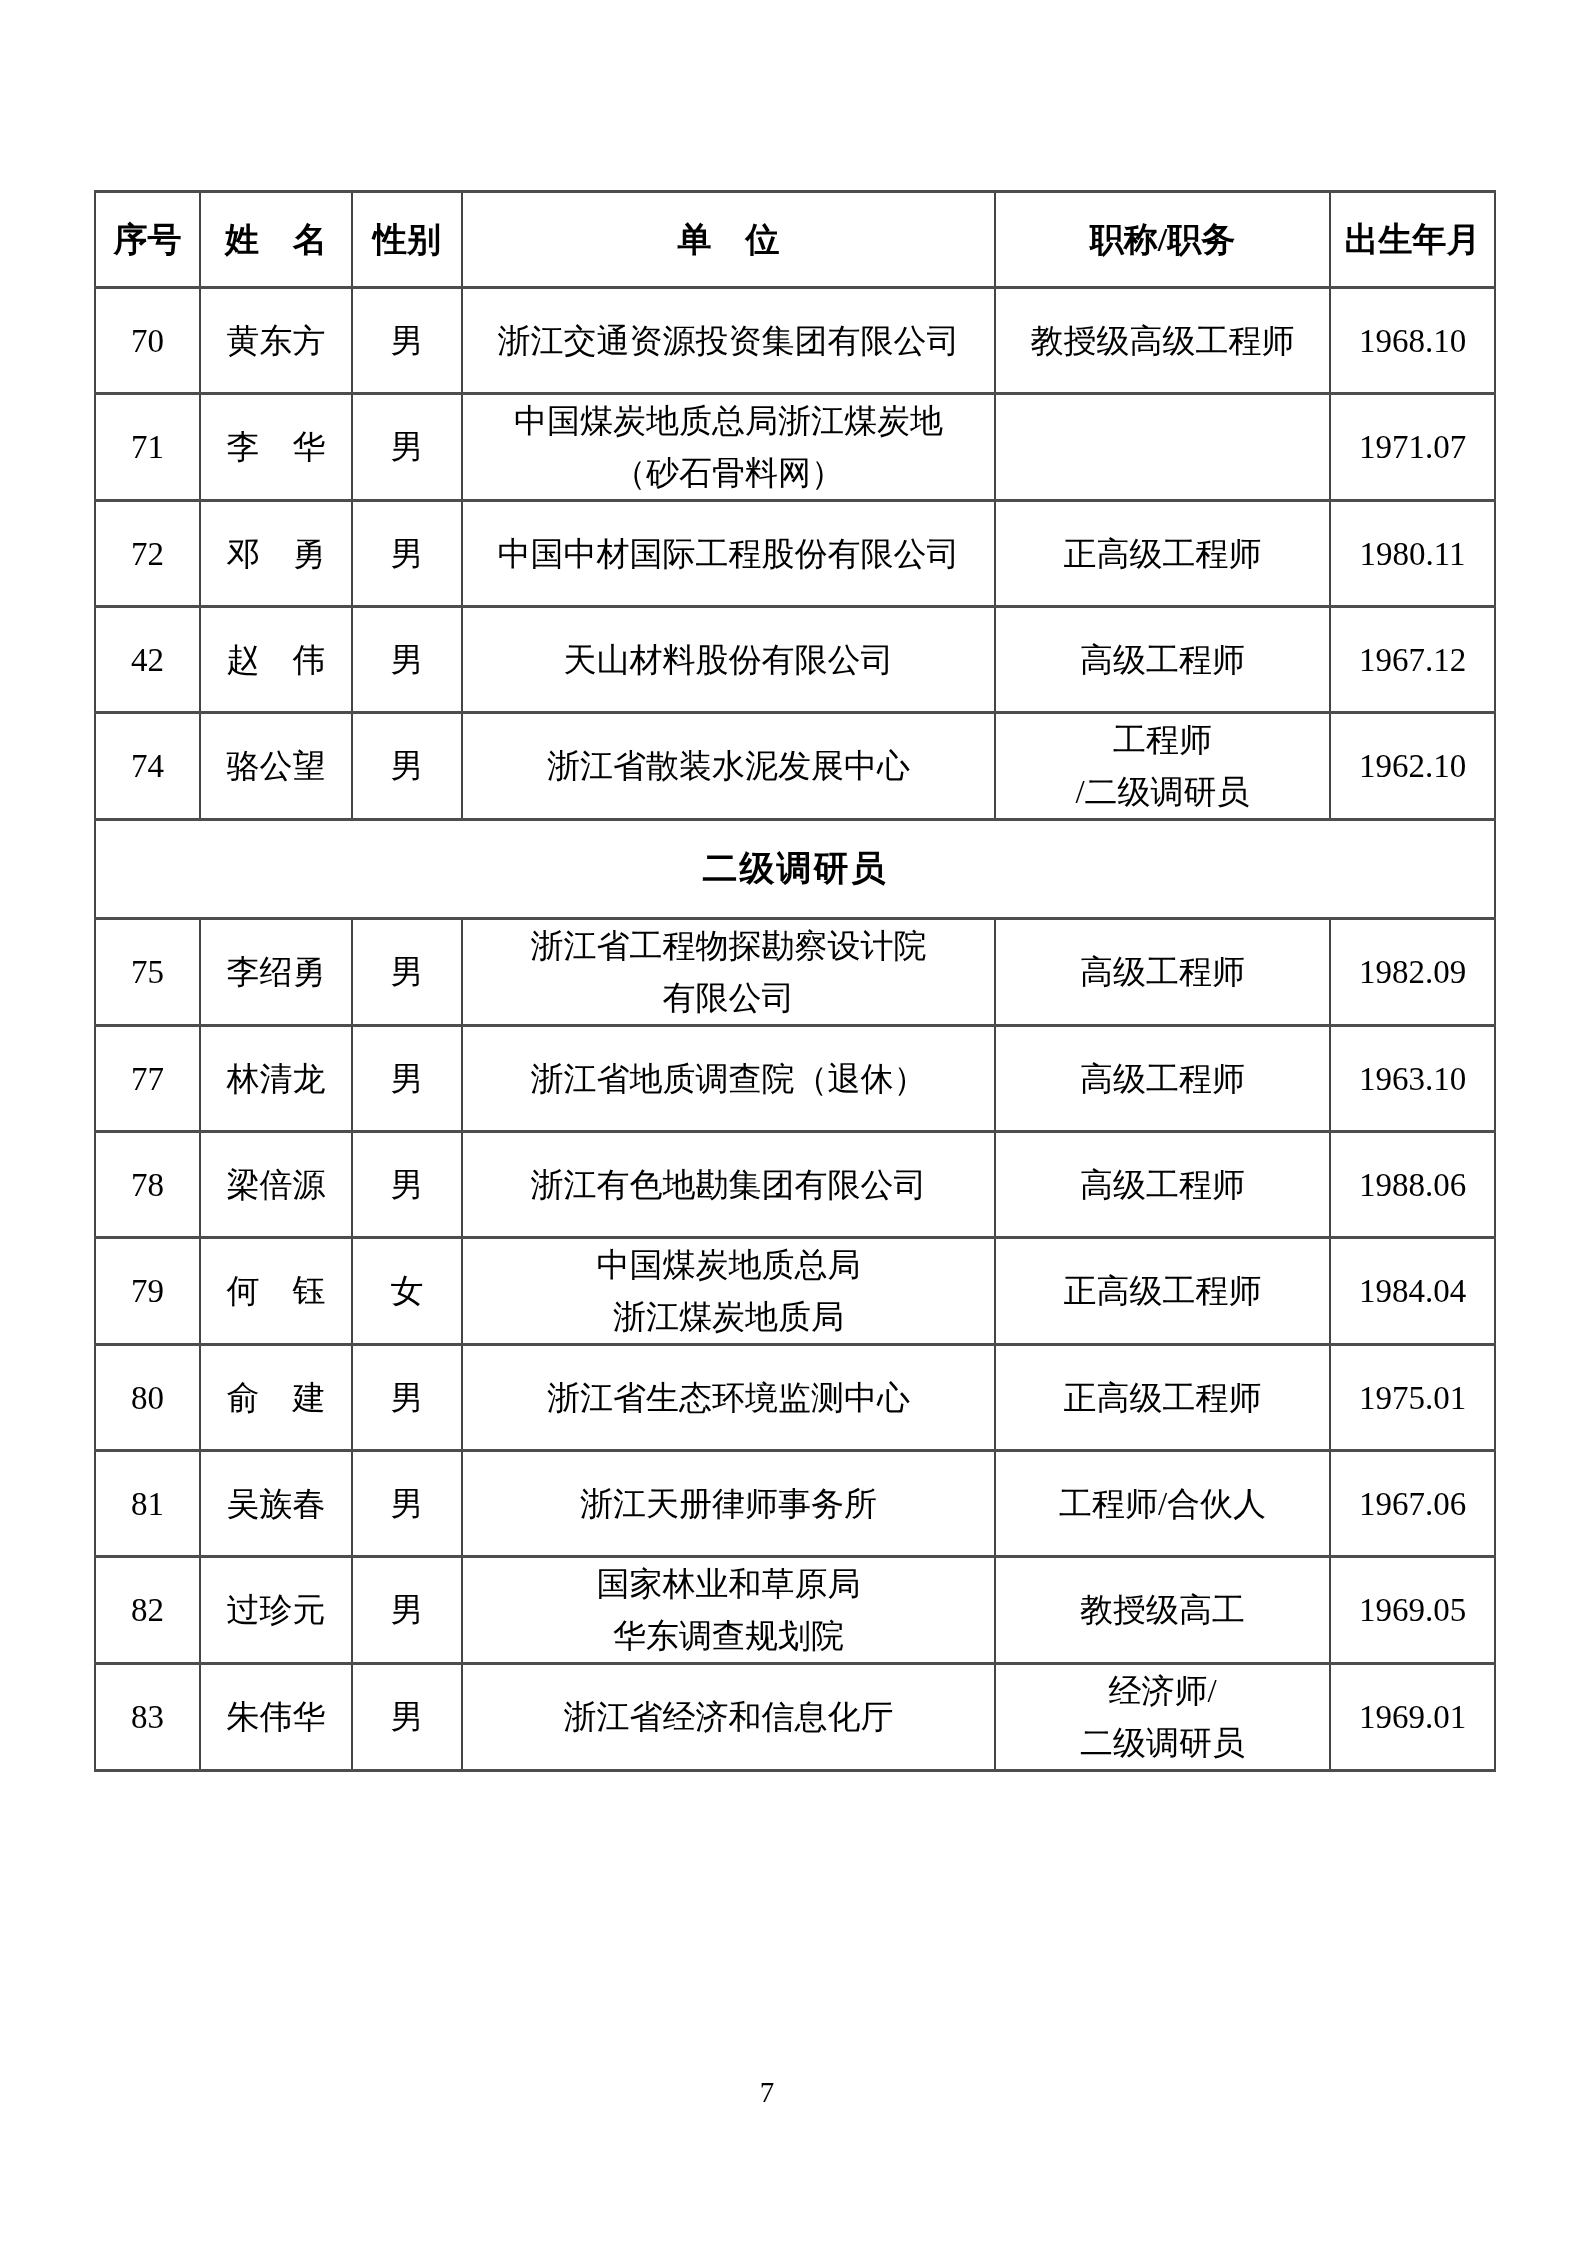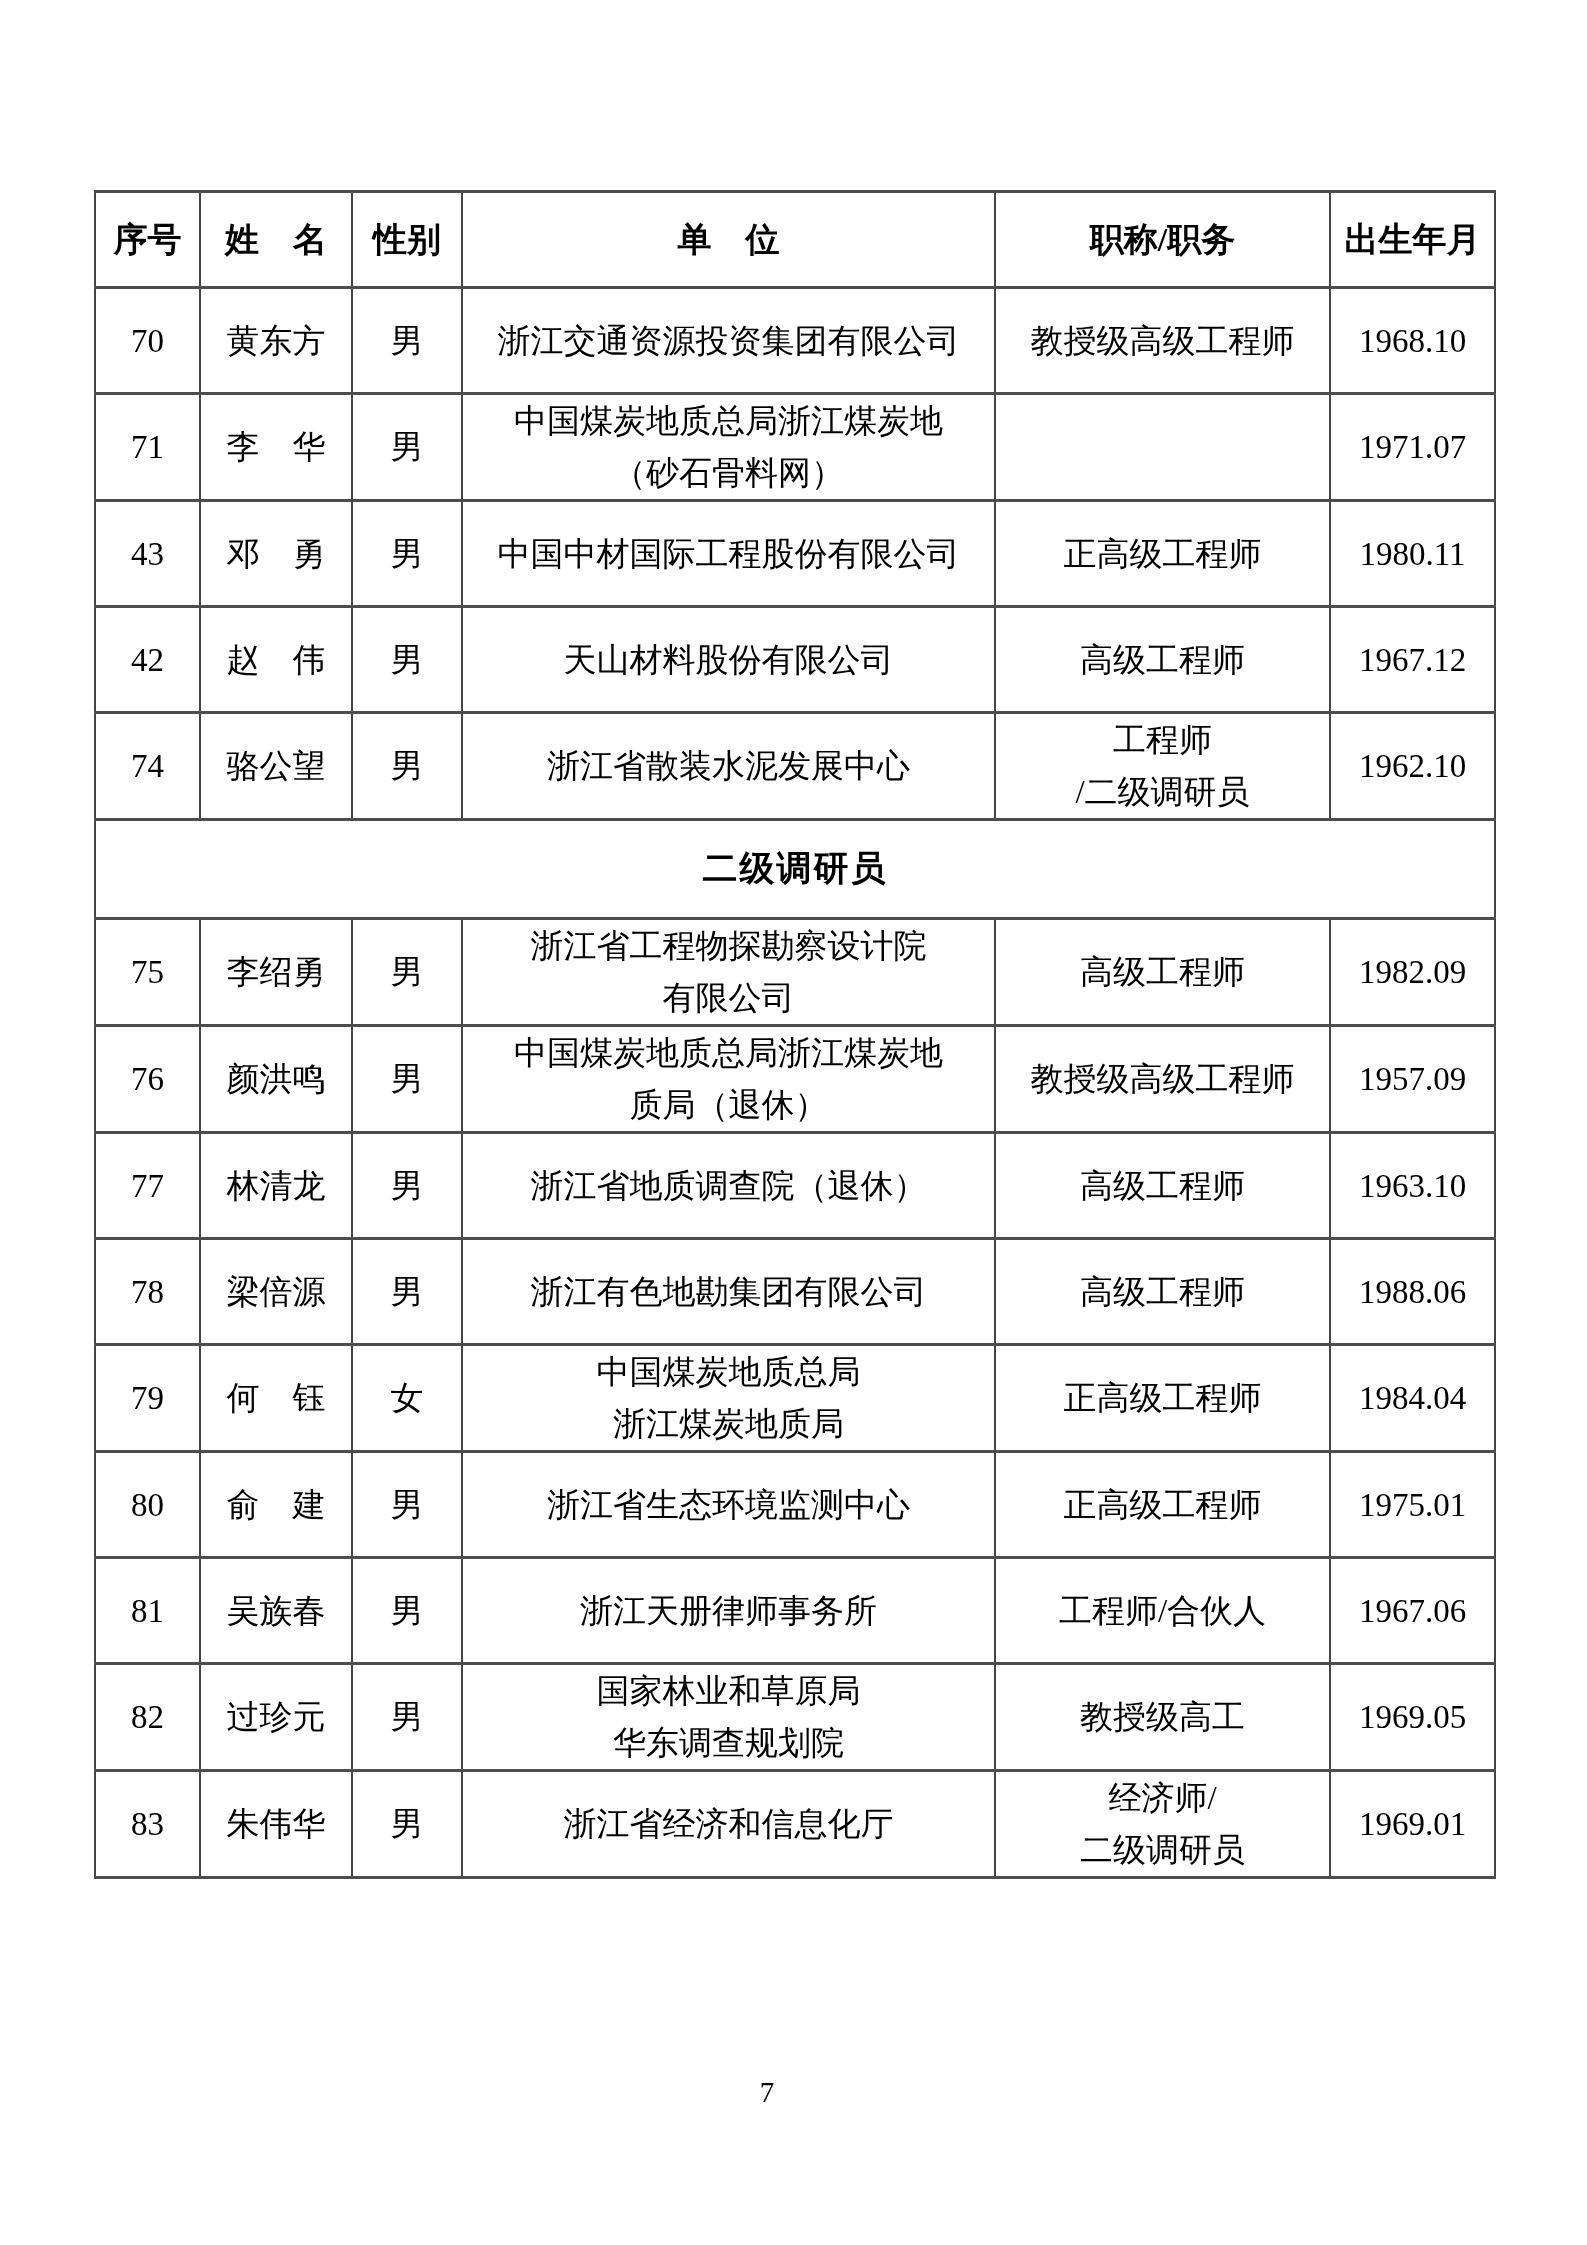--- a/index.html
+++ b/index.html
@@ -104,21 +104,21 @@
           <td class="cell-name">李　华</td>
           <td class="cell-gender">男</td>
           <td class="cell-unit">
             <div>中国煤炭地质总局浙江煤炭地</div>
             <div>（砂石骨料网）</div>
           </td>
           <td class="cell-title"></td>
           <td class="cell-birth">1971.07</td>
         </tr>
         <tr>
-          <td class="cell-no">43</td>
+          <td class="cell-no">72</td>
           <td class="cell-name">邓　勇</td>
           <td class="cell-gender">男</td>
           <td class="cell-unit">
             <div>中国中材国际工程股份有限公司</div>
           </td>
           <td class="cell-title">
             <div>正高级工程师</div>
           </td>
           <td class="cell-birth">1980.11</td>
         </tr>
@@ -155,33 +155,20 @@
           <td class="cell-name">李绍勇</td>
           <td class="cell-gender">男</td>
           <td class="cell-unit">
             <div>浙江省工程物探勘察设计院</div>
             <div>有限公司</div>
           </td>
           <td class="cell-title">
             <div>高级工程师</div>
           </td>
           <td class="cell-birth">1982.09</td>
-        </tr>
-        <tr>
-          <td class="cell-no">76</td>
-          <td class="cell-name">颜洪鸣</td>
-          <td class="cell-gender">男</td>
-          <td class="cell-unit">
-            <div>中国煤炭地质总局浙江煤炭地</div>
-            <div>质局（退休）</div>
-          </td>
-          <td class="cell-title">
-            <div>教授级高级工程师</div>
-          </td>
-          <td class="cell-birth">1957.09</td>
         </tr>
         <tr>
           <td class="cell-no">77</td>
           <td class="cell-name">林清龙</td>
           <td class="cell-gender">男</td>
           <td class="cell-unit">
             <div>浙江省地质调查院（退休）</div>
           </td>
           <td class="cell-title">
             <div>高级工程师</div>

